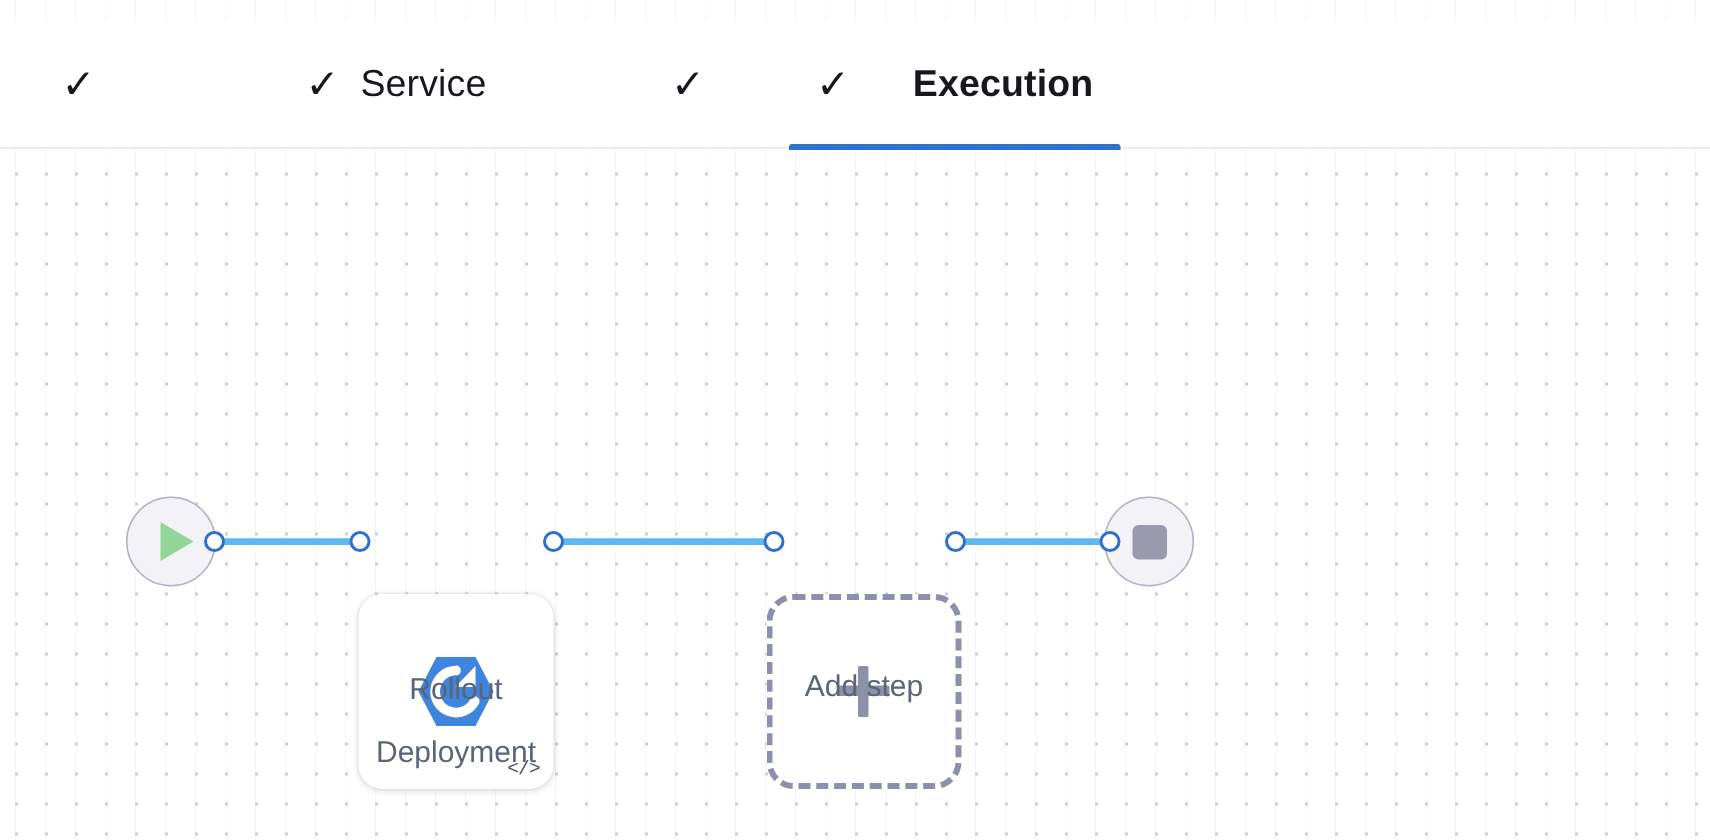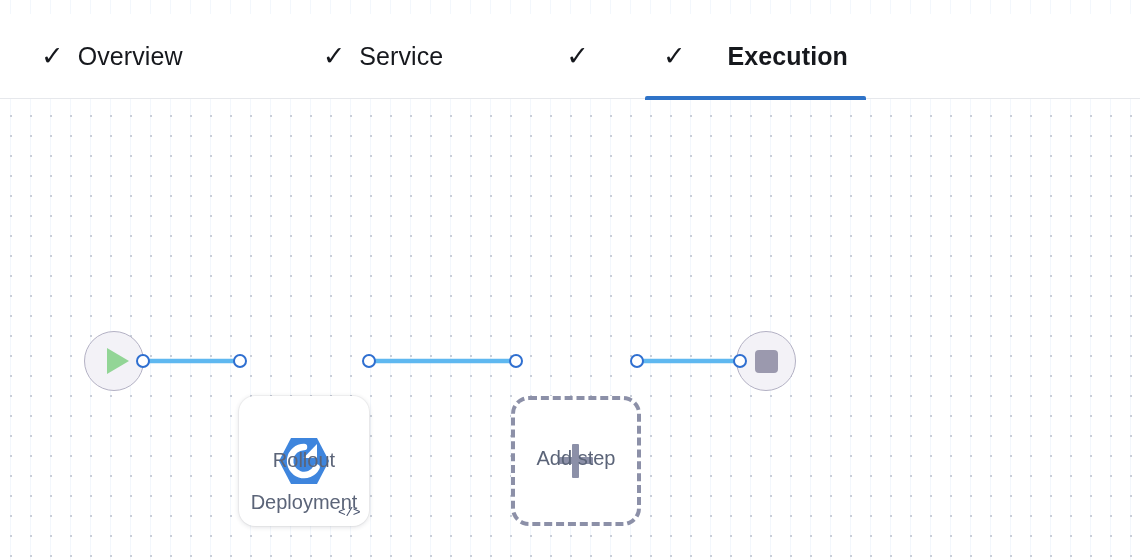--- a/index.html
+++ b/index.html
@@ -215,21 +215,20 @@
 </style>
 </head>
 <body>
 
 <div id="app">
 
   <div id="tabbar">
 
     <div class="tab" id="tab-0">
       <span class="check">✓</span>
-      <span class="tab-label">Overview</span>
     </div>
 
     <div class="tab" id="tab-1">
       <span class="check">✓</span>
       <span class="tab-label">Service</span>
     </div>
 
     <div class="tab" id="tab-2">
       <span class="check">✓</span>
     </div>

